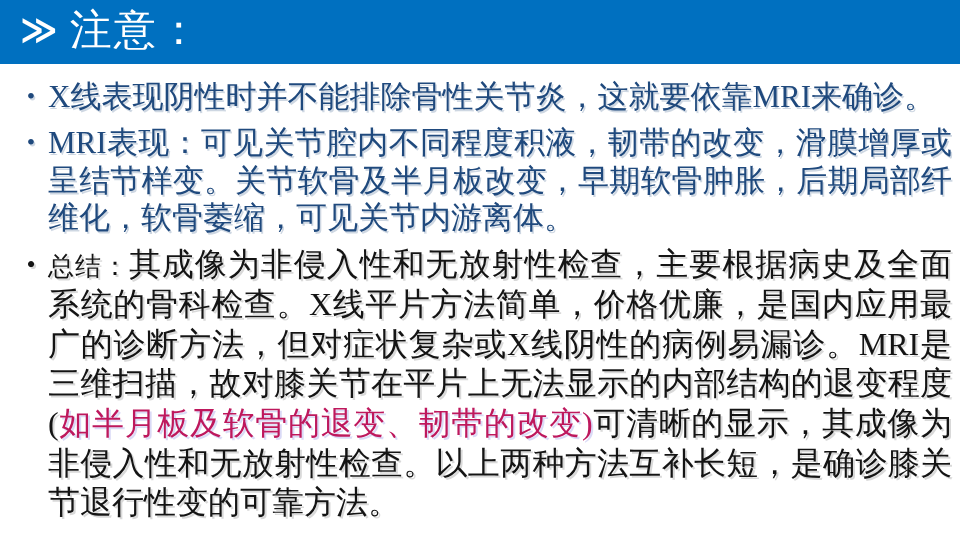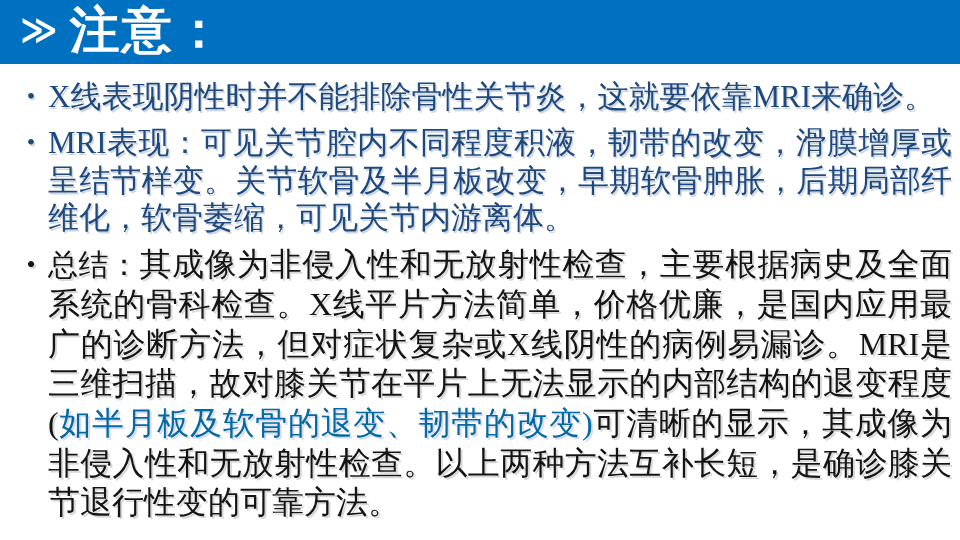--- a/index.html
+++ b/index.html
@@ -27,22 +27,22 @@
   }
   .title-marker {
     font-family: "Liberation Sans", "DejaVu Sans", sans-serif;
     font-size: 36px;
     font-weight: bold;
     font-style: italic;
     margin-right: 12px;
     line-height: 1;
   }
   .title-text {
-    font-size: 50px;
-    font-weight: bold;
+    font-size: 42px;
+    font-weight: normal;
     letter-spacing: 2px;
     line-height: 1;
   }
   .slide-body {
     box-sizing: border-box;
     padding: 14px 8px 0 14px;
   }
   .bullet {
     display: flex;
     align-items: flex-start;
@@ -71,24 +71,24 @@
     font-size: 32px;
     line-height: 1.24;
     text-shadow: 2px 2px 0 rgba(80, 80, 80, 0.22);
     margin-top: 4px;
   }
   .b-black .dot {
     font-size: 26px;
     line-height: 1.5;
   }
   .lead {
-    font-size: 30px;
+    font-size: 26px;
   }
   .hl-blue {
-    color: #0369a1;
+    color: #be185d;
     text-shadow: 2px 2px 0 rgba(51, 51, 204, 0.18);
   }
 </style>
 </head>
 <body>
 
 <div class="slide">
 
   <div class="title-bar">
     <span class="title-marker">≫</span>

